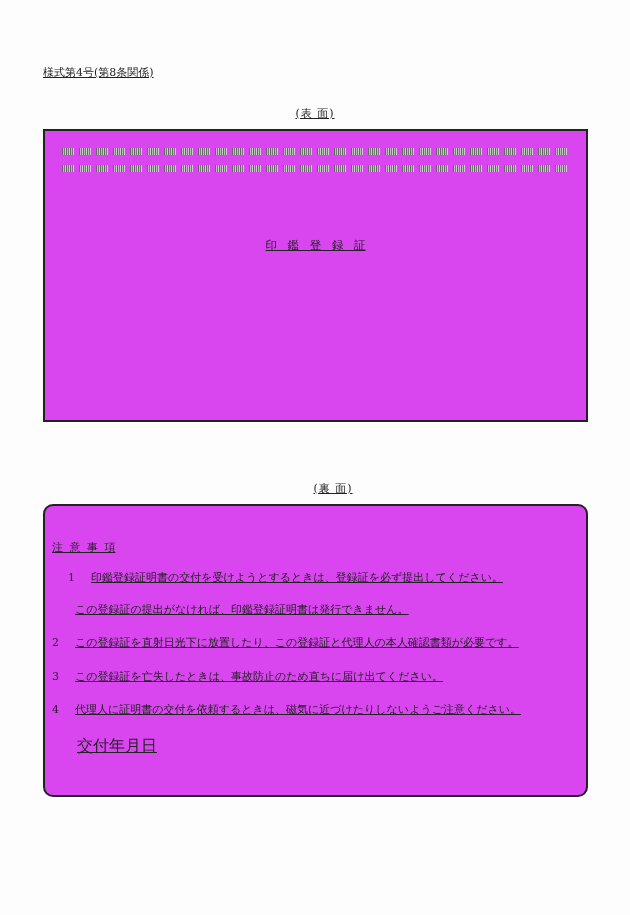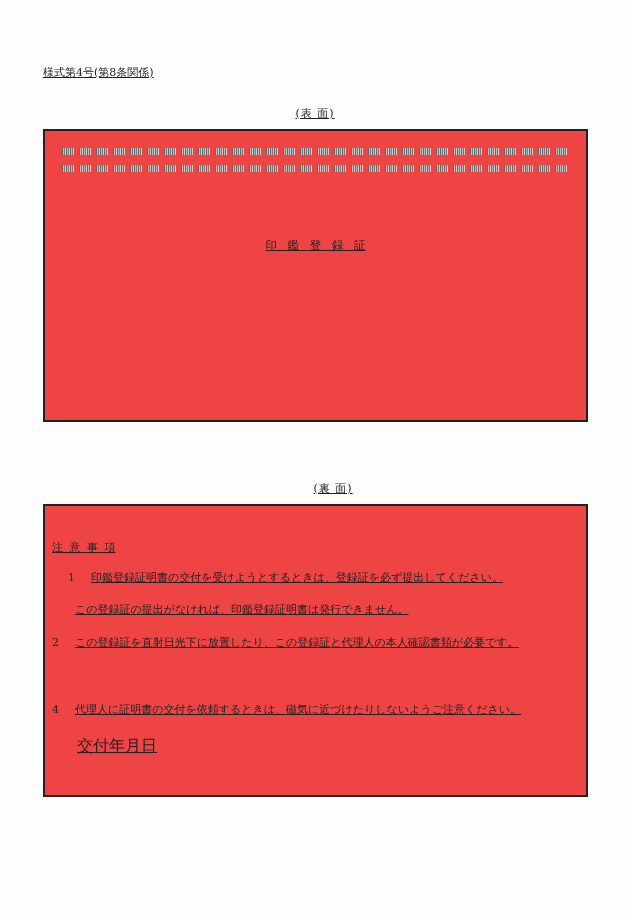--- a/index.html
+++ b/index.html
@@ -3,23 +3,23 @@
   <meta charset="utf-8">
   <style>
     html, body { margin: 0; padding: 0; }
     body {
       width: 630px; height: 915px; background: #fdfdfd; position: relative; overflow: hidden;
       font-family: "DejaVu Serif", "Liberation Serif", serif; color: #222;
     }
     .abs { position: absolute; text-decoration: underline; }
     .form-no { left: 43px; top: 65px; font-size: 11px; white-space: nowrap; }
     .side-label { font-size: 11px; white-space: nowrap; transform: translateX(-50%); letter-spacing: 1px; }
-    .box { border: 2px solid #222; box-sizing: border-box; background: #ef4444; }
+    .box { border: 2px solid #222; box-sizing: border-box; background: #d946ef; }
     #front-box { left: 43px; top: 129px; width: 545px; height: 293px; }
-    #back-box { left: 43px; top: 504px; width: 545px; height: 293px; }
+    #back-box { left: 43px; top: 504px; width: 545px; height: 293px; border-radius: 10px; }
     .code-row { position: absolute; left: 17px; display: flex; gap: 5px; }
     .code-block {
       width: 12px; height: 7px;
       background: repeating-linear-gradient(90deg, #666 0 1px, #bbb 1px 2px, #777 2px 3px, #ccc 3px 4px);
     }
     .title { left: 50%; top: 107px; transform: translateX(-50%); font-size: 11.5px; word-spacing: 7px; white-space: nowrap; }
     .notes-head { left: 7px; top: 34px; font-size: 11px; word-spacing: 3px; white-space: nowrap; }
     .note { left: 7px; font-size: 11px; white-space: nowrap; }
     .note .num { display: inline-block; width: 23px; }
     .issue-date { left: 32px; top: 230px; font-size: 16px; white-space: nowrap; }
@@ -107,18 +107,21 @@
 
   <div class="abs note" style="top:64px;margin-left:16px;">
     <span class="num">1</span><span>印鑑登録証明書の交付を受けようとするときは、登録証を必ず提出してください。</span>
   </div>
   <div class="abs note" style="top:96px;">
     <span class="num"></span><span>この登録証の提出がなければ、印鑑登録証明書は発行できません。</span>
   </div>
   <div class="abs note" style="top:129px;">
     <span class="num">2</span><span>この登録証を直射日光下に放置したり、この登録証と代理人の本人確認書類が必要です。</span>
   </div>
+  <div class="abs note" style="top:163px;">
+    <span class="num">3</span><span>この登録証を亡失したときは、事故防止のため直ちに届け出てください。</span>
+  </div>
   <div class="abs note" style="top:196px;">
     <span class="num">4</span><span>代理人に証明書の交付を依頼するときは、磁気に近づけたりしないようご注意ください。</span>
   </div>
 
   <div class="abs issue-date">交付年月日</div>
 </div>
 
 </body></html>

